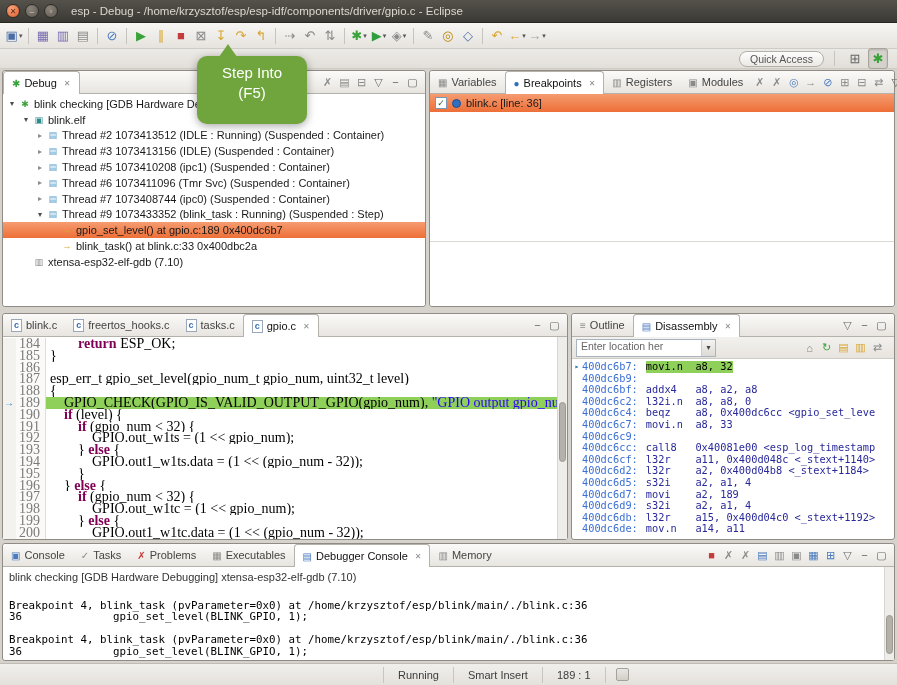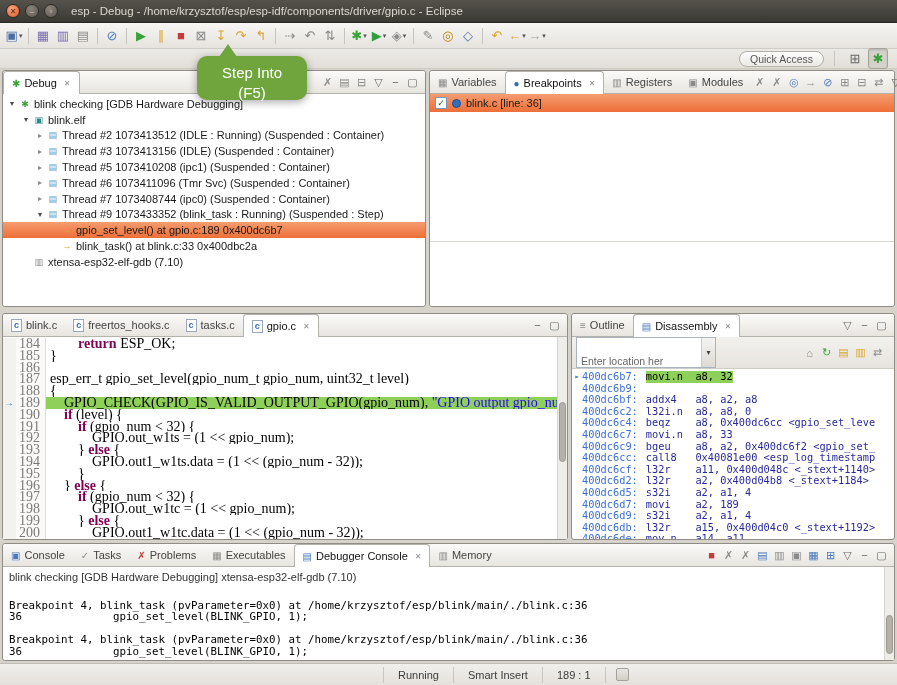--- a/index.html
+++ b/index.html
@@ -21,21 +21,21 @@
 .tbi .g{pointer-events:none}
 .tbi.dd::after{content:"▾";font-size:7px;color:#555;margin-left:1px}
 .tbi.sep{min-width:1px;width:1px;height:16px;background:#c7c4bf;margin:0 4px;border-radius:0}
 .toolbar2{position:absolute;top:49px;left:0;right:0;height:20px;background:linear-gradient(#eceae6,#e2dfda);border-bottom:1px solid #cfccc6;display:flex;align-items:center;padding:0 5px}
 .qa{margin-left:auto;height:16px;padding:0 10px;font-family:inherit;font-size:10.5px;color:#555;border:1px solid #b3b0aa;border-radius:8px;background:linear-gradient(#fdfdfc,#ebe9e5)}
 .t2sep{width:1px;height:15px;background:#c7c4bf;margin:0 10px}
 .persp{display:flex;align-items:center;gap:3px;padding-right:4px}
 .pbtn.pactive{background:#d5d1cb;border:1px solid #a8a49d;box-shadow:inset 0 1px 2px rgba(0,0,0,.15)}
 
 
-.callout{position:absolute;left:197px;top:56px;width:110px;height:44px;background:#6fa53c;border-radius:10px;z-index:60;color:#fff;text-align:center;padding-top:7px;box-shadow:0 2px 8px rgba(0,0,0,.35)}
+.callout{position:absolute;left:197px;top:56px;width:110px;height:68px;background:#6fa53c;border-radius:10px;z-index:60;color:#fff;text-align:center;padding-top:7px;box-shadow:0 2px 8px rgba(0,0,0,.35)}
 .cl1,.cl2{font-size:15px;line-height:20px}
 .ctail{position:absolute;top:-12px;left:22px;width:0;height:0;border-left:9px solid transparent;border-right:9px solid transparent;border-bottom:13px solid #6fa53c}
 
 
 .panel{position:absolute;background:#fff;border:1px solid #908c85;border-radius:3px;display:flex;flex-direction:column}
 .p-debug{left:2px;top:70px;width:424px;height:237px}
 .p-right{left:429px;top:70px;width:466px;height:237px}
 .p-editor{left:2px;top:313px;width:566px;height:227px}
 .p-disasm{left:571px;top:313px;width:324px;height:227px}
 .p-console{left:2px;top:543px;width:893px;height:118px}
@@ -82,21 +82,21 @@
 .lnum{width:30px;flex:0 0 30px;text-align:right;padding-right:5px;color:#7a7a7a;background:#fbfaf8;border-right:1px solid #e0ddd8}
 .lcode{flex:1;padding-left:4px;color:#000;overflow:hidden}
 .eline.cur .lcode{background:#8ed05a}
 .kw{color:#7f0055;font-weight:bold}
 .str{color:#2a00ff}
 .vsb{position:absolute;top:0;bottom:0;right:0;width:10px;background:#efedea;border-left:1px solid #d8d5d0}
 .vthumb{position:absolute;left:1px;right:1px;background:#b4b0aa;border-radius:4px;border:1px solid #9d9992}
 
 
 .dsubbar{flex:0 0 22px;display:flex;align-items:center;padding:0 4px;background:linear-gradient(#f3f1ee,#e7e4df);border-bottom:1px solid #cfccc6;gap:4px}
-.combo{display:flex;align-items:flex-end;height:31px;width:140px;background:#fff;border:1px solid #a8b4c0}
+.combo{display:flex;align-items:flex-start;height:18px;width:140px;background:#fff;border:1px solid #a8b4c0}
 .combotext{flex:1;padding:0 4px;color:#666;font-size:10.5px;white-space:nowrap;overflow:hidden}
 .comboarrow{width:14px;height:100%;border-left:1px solid #c5cdd6;background:linear-gradient(#f5f4f2,#dddad5);display:flex;align-items:center;justify-content:center}
 .comboarrow::before{content:"▾";font-size:8px;color:#444}
 .dbody{flex:1;position:relative;overflow:hidden;font-family:"DejaVu Sans Mono",monospace;font-size:10.3px;padding-top:2px}
 .drow{display:flex;height:11.6px;line-height:11.6px;white-space:pre}
 .dmark{width:10px;flex:0 0 10px;text-align:center;font-size:8px}
 .drow.cur .dmark::before{content:"▸";color:#2a7ab0}
 .daddr{color:#3b6fd4;padding-right:8px}
 .dcode{color:#28289a}
 .drow.cur .dcode{background:#8ed05a;color:#000}
@@ -709,21 +709,20 @@
 
       <div class="drow">
         <span class="dmark"></span>
         <span class="daddr">400dc6c7:</span>
         <span class="dcode">movi.n  a8, 33</span>
       </div>
 
       <div class="drow">
         <span class="dmark"></span>
         <span class="daddr">400dc6c9:</span>
-        <span class="dcode">bgeu    a8, a2, 0x400dc6f2 &lt;gpio_set_</span>
       </div>
 
       <div class="drow">
         <span class="dmark"></span>
         <span class="daddr">400dc6cc:</span>
         <span class="dcode">call8   0x40081e00 &lt;esp_log_timestamp</span>
       </div>
 
       <div class="drow">
         <span class="dmark"></span>

